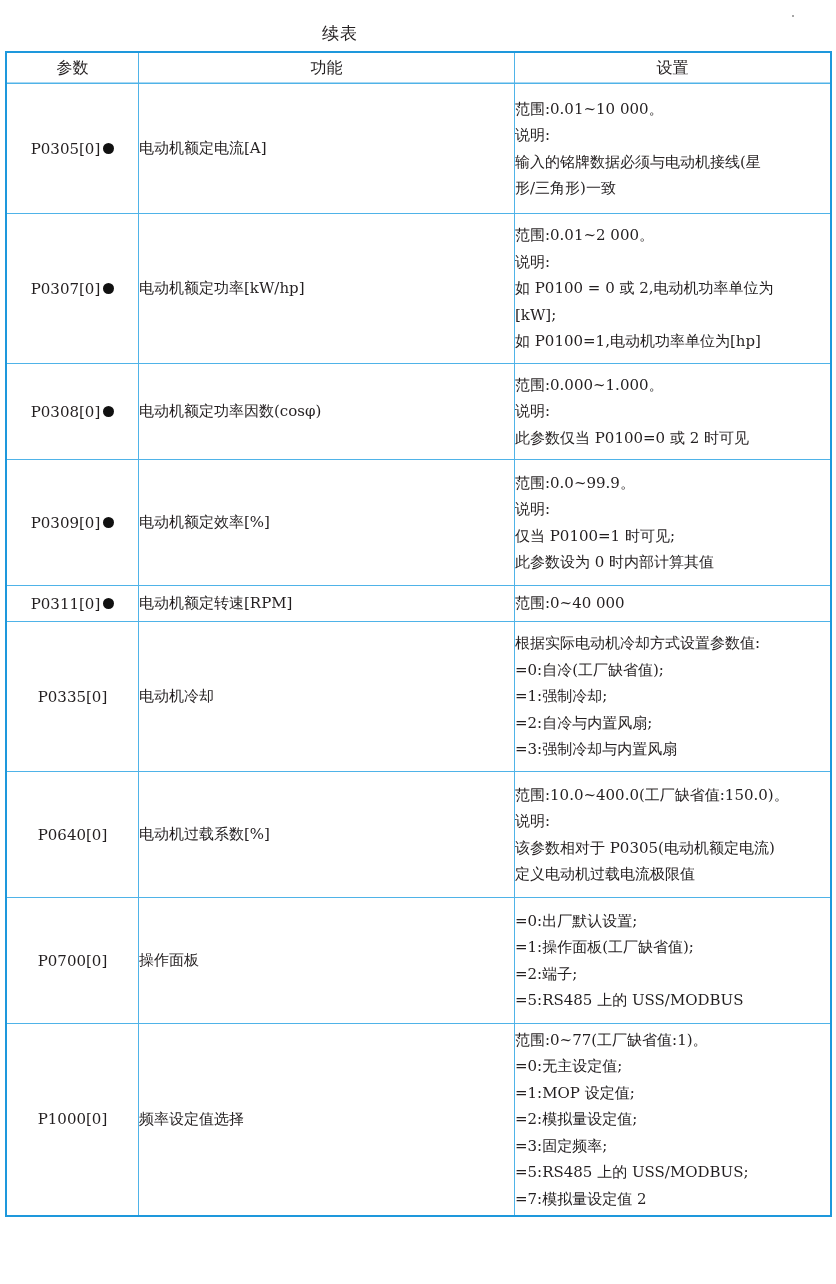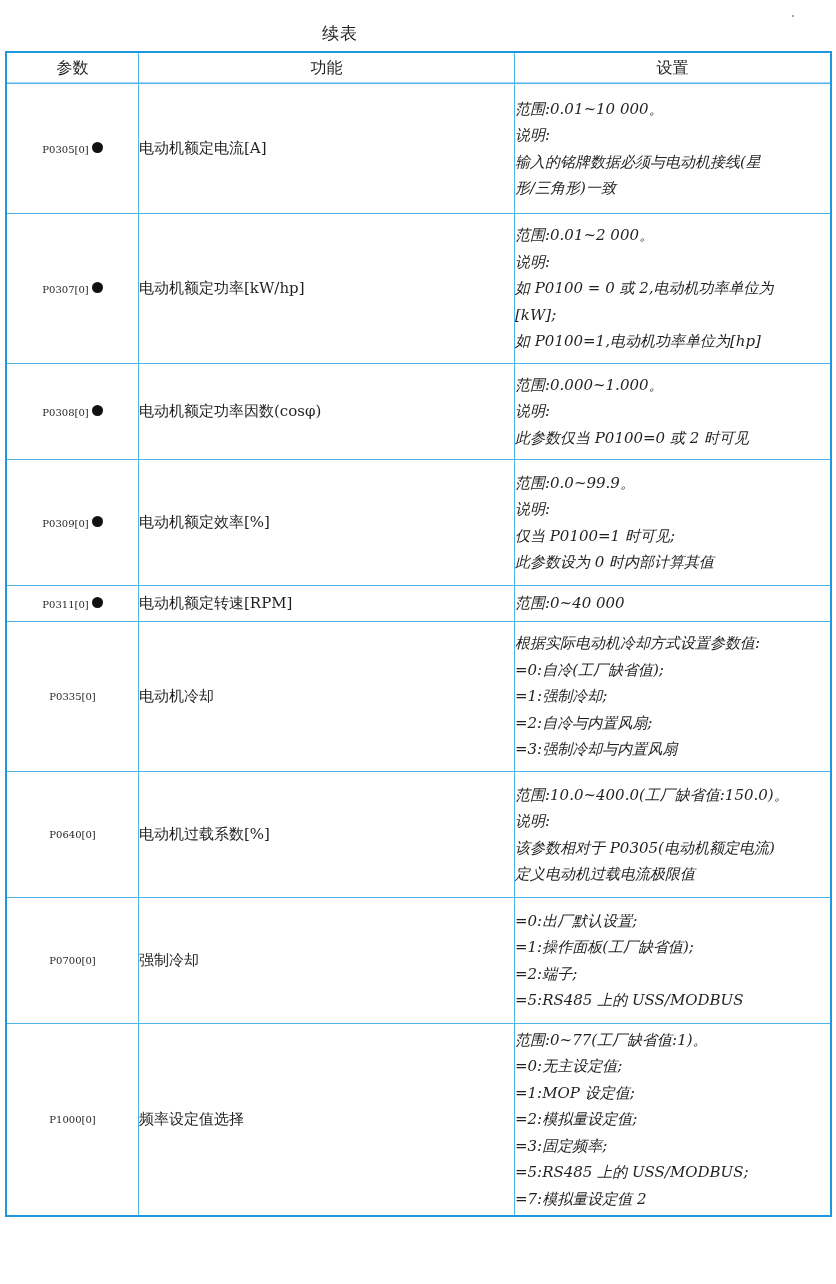--- a/index.html
+++ b/index.html
@@ -30,24 +30,24 @@
     table.param-table tr.outer-top th { border-top: 2.5px solid #1e98dc; }
     table.param-table tr.last-row td { border-bottom: 2.5px solid #1e98dc; }
     table.param-table th:first-child, table.param-table td:first-child { border-left: 2px solid #1e98dc; }
     table.param-table th:last-child, table.param-table td:last-child { border-right: 2px solid #1e98dc; }
     th {
       height: 30px; font-weight: normal; font-size: 16px; text-align: center;
     }
     th.col-param { width: 131px; }
     th.col-func { width: 375px; }
     th.col-set { width: auto; }
-    td.param-cell { text-align: center; white-space: nowrap; font-size: 10px; }
+    td.param-cell { text-align: center; white-space: nowrap; font-size: 15px; }
     td.func-cell { padding-left: 10px; font-size: 15px; }
     td.set-cell { padding: 6px 8px 6px 8px; }
-    .set-line { line-height: 26.5px; font-size: 15px; white-space: nowrap; font-style: italic; }
+    .set-line { line-height: 26.5px; font-size: 15px; white-space: nowrap; }
     .bullet {
       display: inline-block; width: 11px; height: 11px; border-radius: 50%;
       background: #111; margin-left: 3px; vertical-align: 0px;
     }
     .header-divider-shadow { box-shadow: inset 0 -2px 0 #a9d8f2; }
   </style>
 </head>
 <body>
 
 <div class="caption">续表</div>
@@ -125,21 +125,21 @@
         <td class="func-cell">电动机过载系数[%]</td>
         <td class="set-cell">
           <div class="set-line">范围:10.0~400.0(工厂缺省值:150.0)。</div>
           <div class="set-line">说明:</div>
           <div class="set-line">该参数相对于 P0305(电动机额定电流)</div>
           <div class="set-line">定义电动机过载电流极限值</div>
         </td>
       </tr>
       <tr style="height: 126px;">
         <td class="param-cell"><span>P0700[0]</span></td>
-        <td class="func-cell">强制冷却</td>
+        <td class="func-cell">操作面板</td>
         <td class="set-cell">
           <div class="set-line">=0:出厂默认设置;</div>
           <div class="set-line">=1:操作面板(工厂缺省值);</div>
           <div class="set-line">=2:端子;</div>
           <div class="set-line">=5:RS485 上的 USS/MODBUS</div>
         </td>
       </tr>
       <tr class="last-row" style="height: 192px;">
         <td class="param-cell"><span>P1000[0]</span></td>
         <td class="func-cell">频率设定值选择</td>

